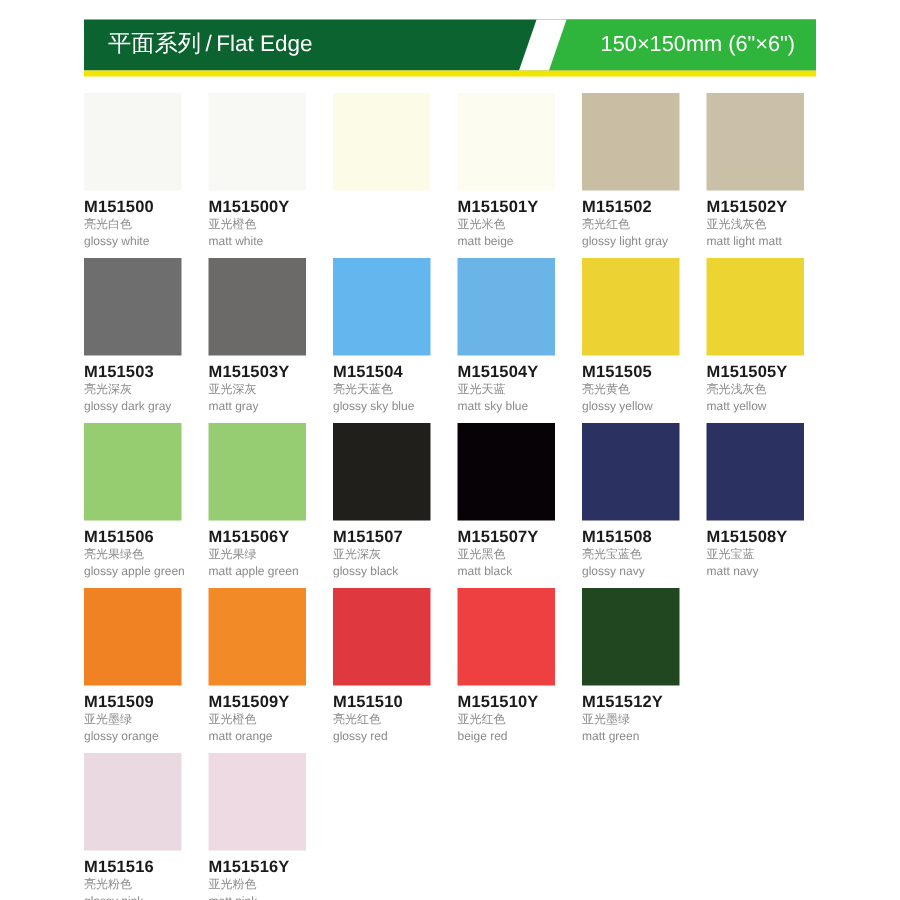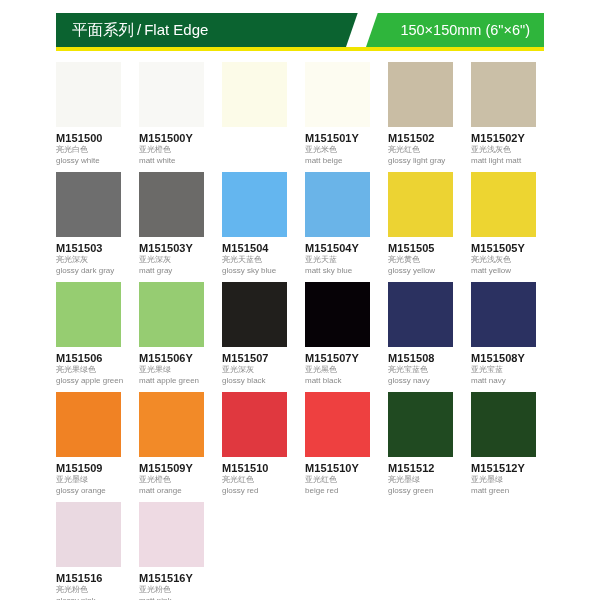--- a/index.html
+++ b/index.html
@@ -324,28 +324,20 @@
       </div>
       <div class="cell">
         <div class="swatch" style="background: rgb(238, 64, 64);"></div>
         <div class="labels">
           <div class="code">M151510Y</div>
           <div class="cn-name">亚光红色</div>
           <div class="en-name">beige red</div>
         </div>
       </div>
       <div class="cell">
-        <div class="swatch" style="background: rgb(32, 74, 33);"></div>
-        <div class="labels">
-          <div class="code">M151512</div>
-          <div class="cn-name">亮光墨绿</div>
-          <div class="en-name">glossy green</div>
-        </div>
-      </div>
-      <div class="cell">
         <div class="swatch" style="background: rgb(32, 71, 31);"></div>
         <div class="labels">
           <div class="code">M151512Y</div>
           <div class="cn-name">亚光墨绿</div>
           <div class="en-name">matt green</div>
         </div>
       </div>
     </div>
     <div class="row">
       <div class="cell">

